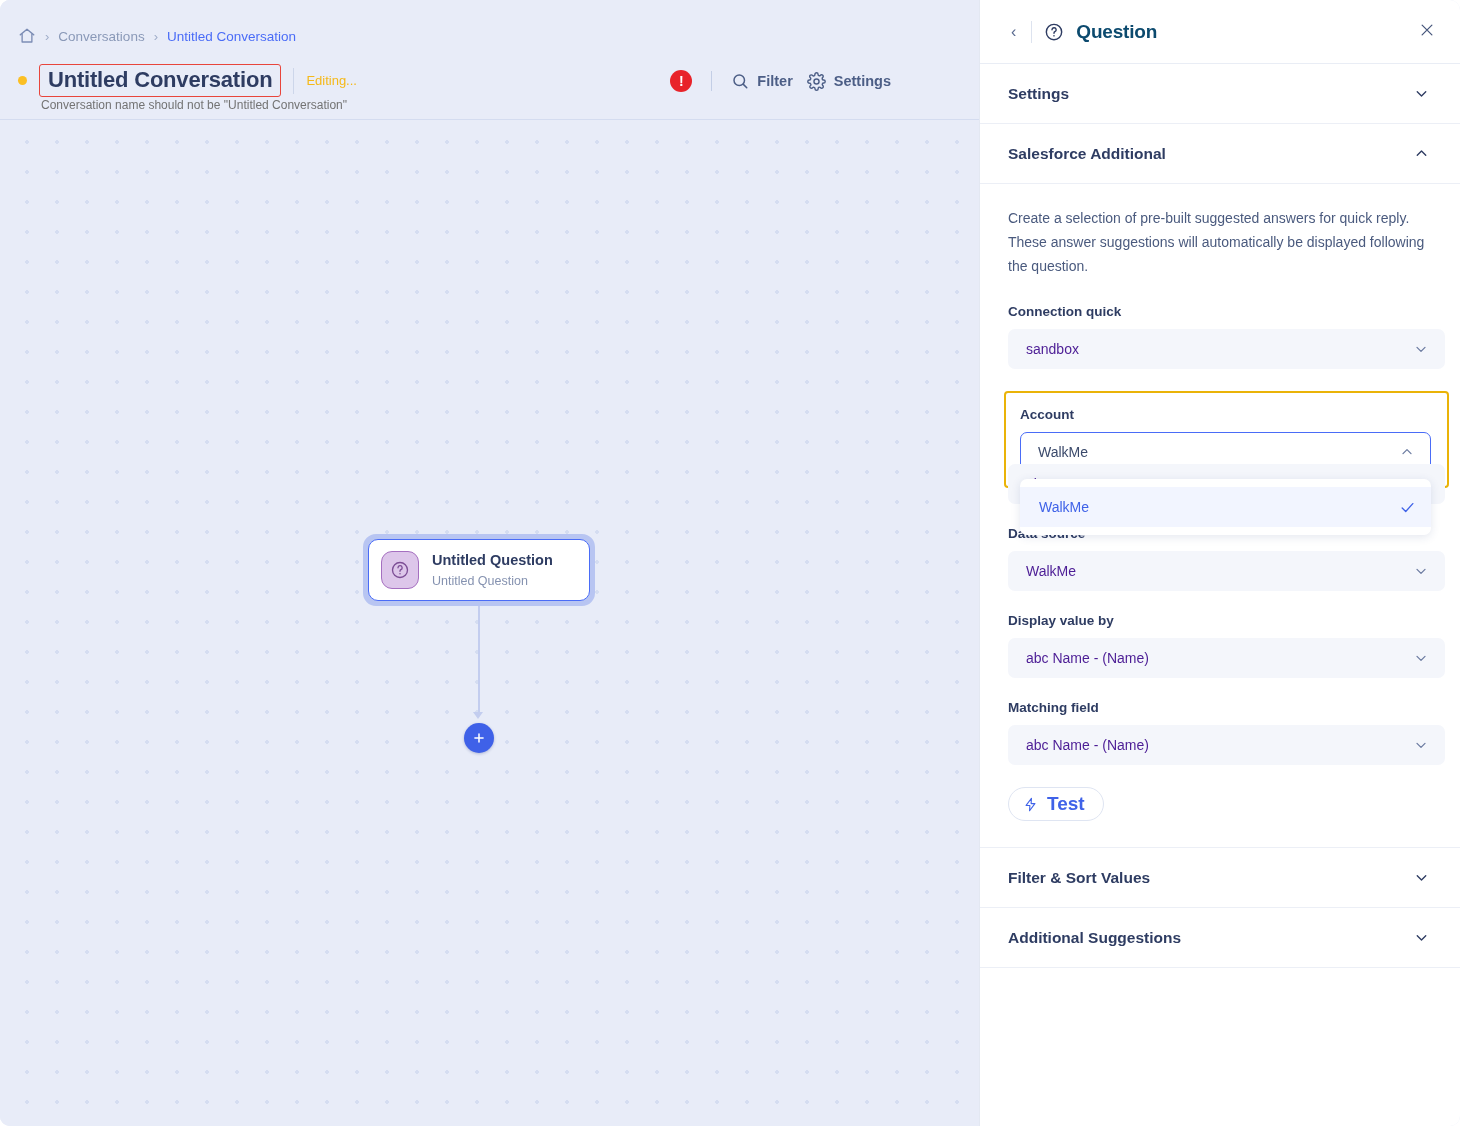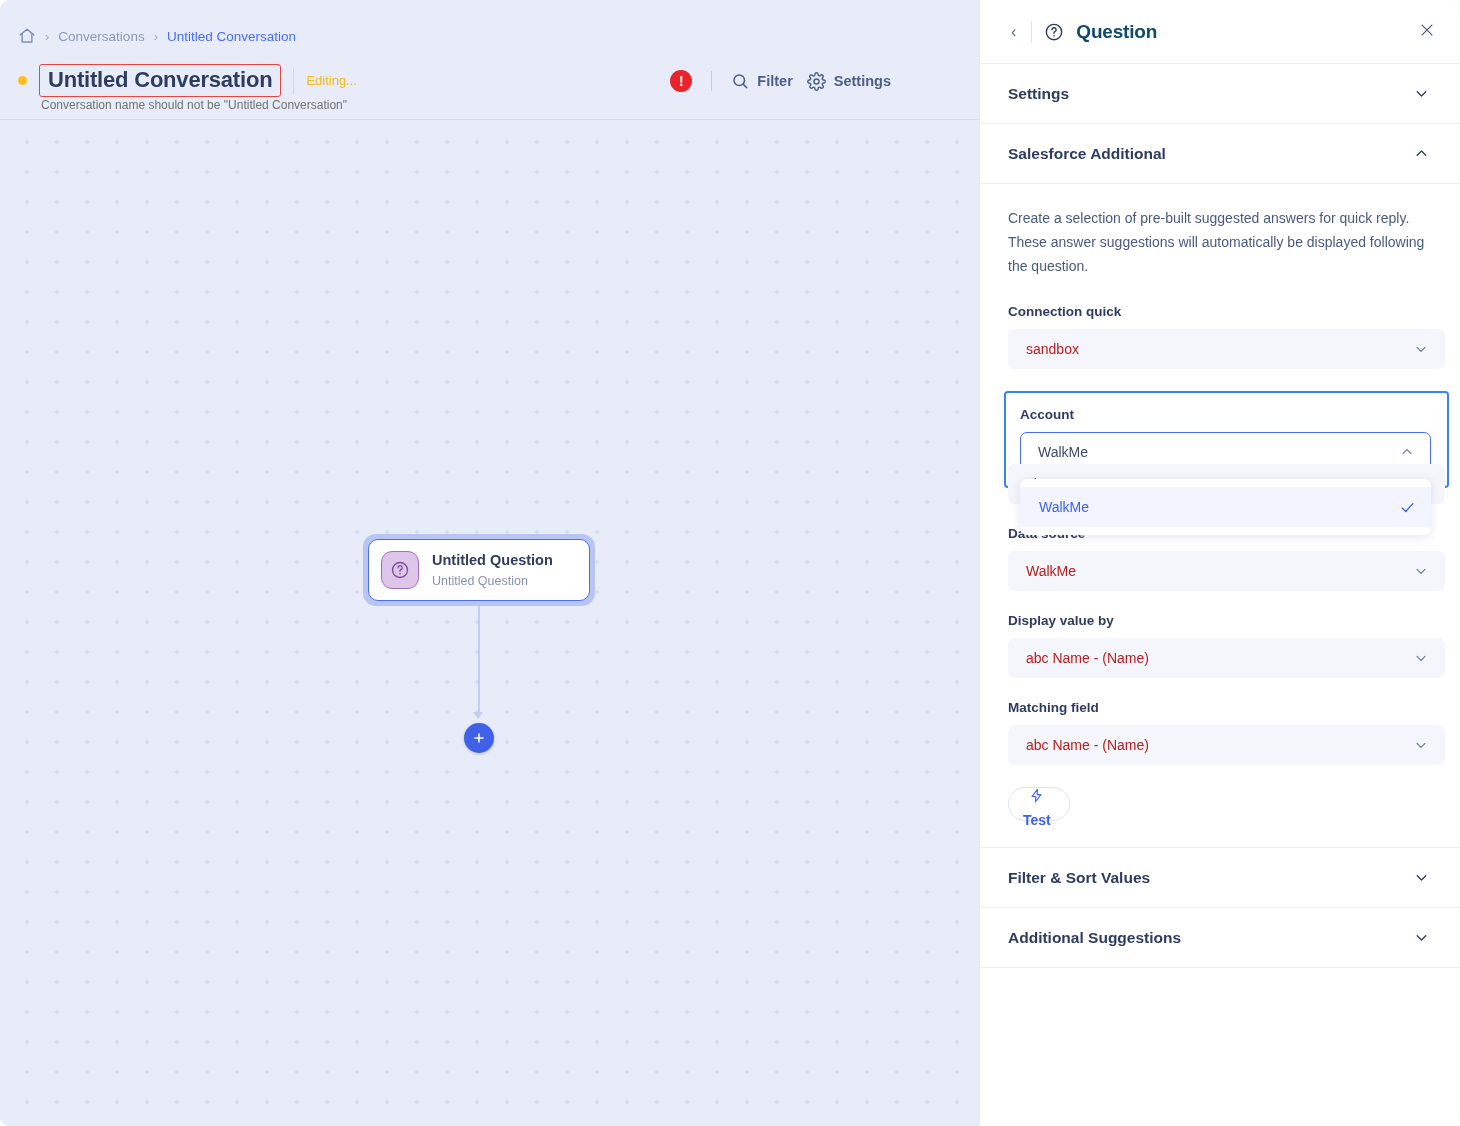--- a/index.html
+++ b/index.html
@@ -181,33 +181,33 @@
   .field { margin-bottom: 22px; }
   .field-label {
     font-size: 13.5px; font-weight: 700; color: #2e3c62;
     margin-bottom: 10px;
   }
   .select {
     height: 40px; border-radius: 7px;
     background: #f4f6fb; border: 1px solid transparent;
     display: flex; align-items: center; justify-content: space-between;
     padding: 0 15px 0 17px;
-    font-size: 14px; color: #b91c1c;
+    font-size: 14px; color: #4c1d95;
     cursor: pointer;
   }
   .select.active {
     background: #ffffff; border: 1px solid #4a6cf7;
     color: #3b4a6b;
   }
   .select .sel-chev { color: #6b7ba0; display: block; }
 
   
   .hl-group {
     position: relative;
-    border: 2px solid #3b82f6;
+    border: 2px solid #eab308;
     border-radius: 4px;
     padding: 14px 16px 14px 14px;
     margin: 0 -4px 6px -4px;
   }
   .hl-group .field { margin-bottom: 0; }
   .dropdown-menu {
     position: absolute; left: 14px; right: 16px; top: 86px;
     background: #ffffff;
     border-radius: 7px;
     box-shadow: 0 2px 10px rgba(40,60,120,0.13);
@@ -226,21 +226,21 @@
 
   .hidden-field {
     margin-top: -30px;
     position: relative; z-index: 1;
   }
   .test-btn {
     display: inline-flex; align-items: center; gap: 9px;
     height: 34px; padding: 0 18px 0 14px;
     border: 1px solid #dfe5f2; border-radius: 17px;
     background: #fff; cursor: pointer;
-    font-size: 14px; font-weight: 700; color: #3f62e8; flex-direction: column;
+    font-size: 19px; font-weight: 700; color: #3f62e8;
   }
   .bolt { color: #3f62e8; display: block; }
   .sec-div { height: 1px; background: #eceff6; }
 </style>
 </head>
 <body>
 
 <div id="app">
 
   <div id="left-pane">

